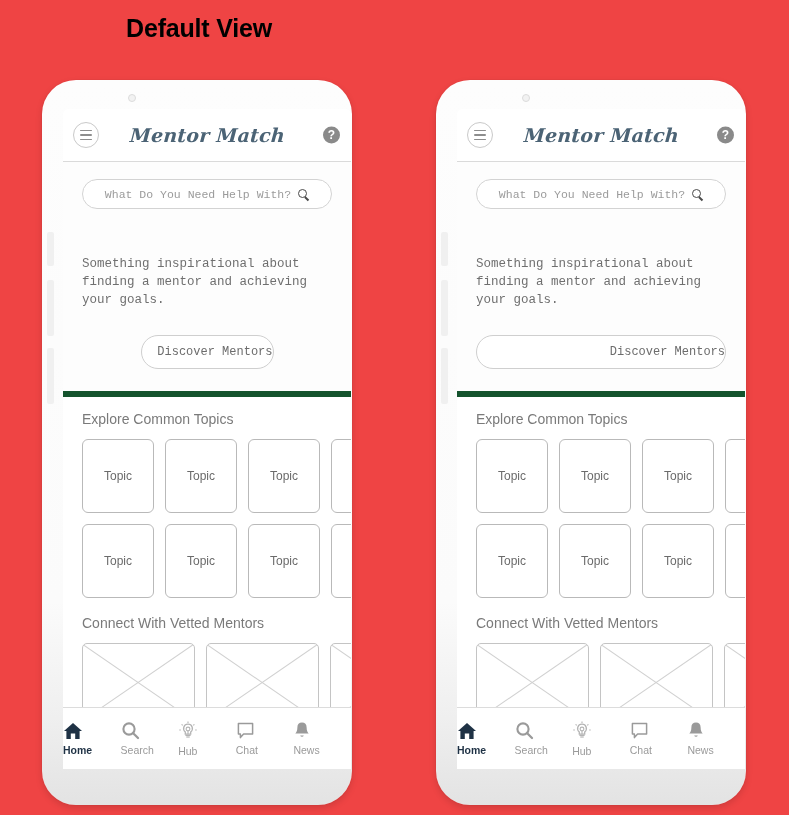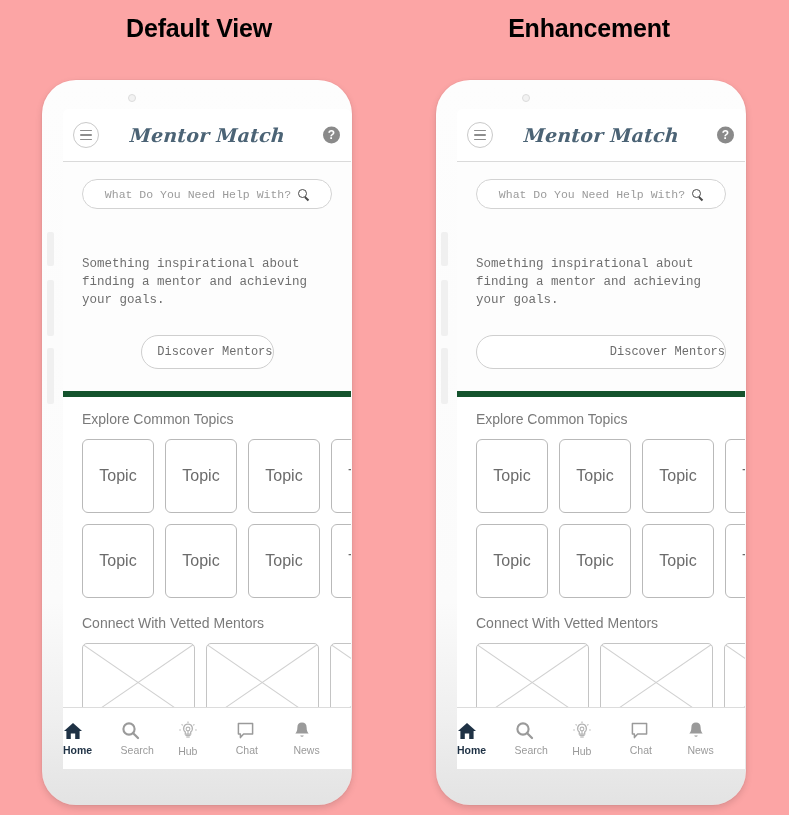--- a/index.html
+++ b/index.html
@@ -9,21 +9,21 @@
     height: 840px;
     background: #ffffff;
     font-family: "Liberation Sans", sans-serif;
     overflow: hidden;
   }
 
   .stage {
     position: relative;
     width: 789px;
     height: 815px;
-    background: #fca5a5;
+    background: #ef4444;
   }
 
   
   .caption {
     position: absolute;
     top: 14px;
     font-size: 25px;
     font-weight: bold;
     color: #000000;
     text-align: center;
@@ -239,21 +239,21 @@
   .topic-card {
     flex: 0 0 auto;
     width: 72px;
     height: 74px;
     border: 1px solid #b9b9b9;
     border-radius: 6px;
     background: #ffffff;
     display: flex;
     align-items: center;
     justify-content: center;
-    font-size: 16px;
+    font-size: 12px;
     color: #6b6b6b;
   }
 
   
   .mentors { margin-top: 17px; }
   .mentor-row {
     display: flex;
     gap: 11px;
     margin-top: 12px;
   }
@@ -308,21 +308,20 @@
     font-weight: bold;
   }
   .tab svg { display: block; }
 </style>
 </head>
 <body>
 
 <div class="stage">
 
   <div class="caption left">Default View</div>
-  <div class="caption right">Enhancement</div>
 
   <div class="phone left">
     <div class="phone-body">
       <div class="cam"></div>
       <div class="side-btn l1"></div>
       <div class="side-btn l2"></div>
       <div class="side-btn l3"></div>
       <div class="side-btn r1"></div>
 
       <div class="screen">

